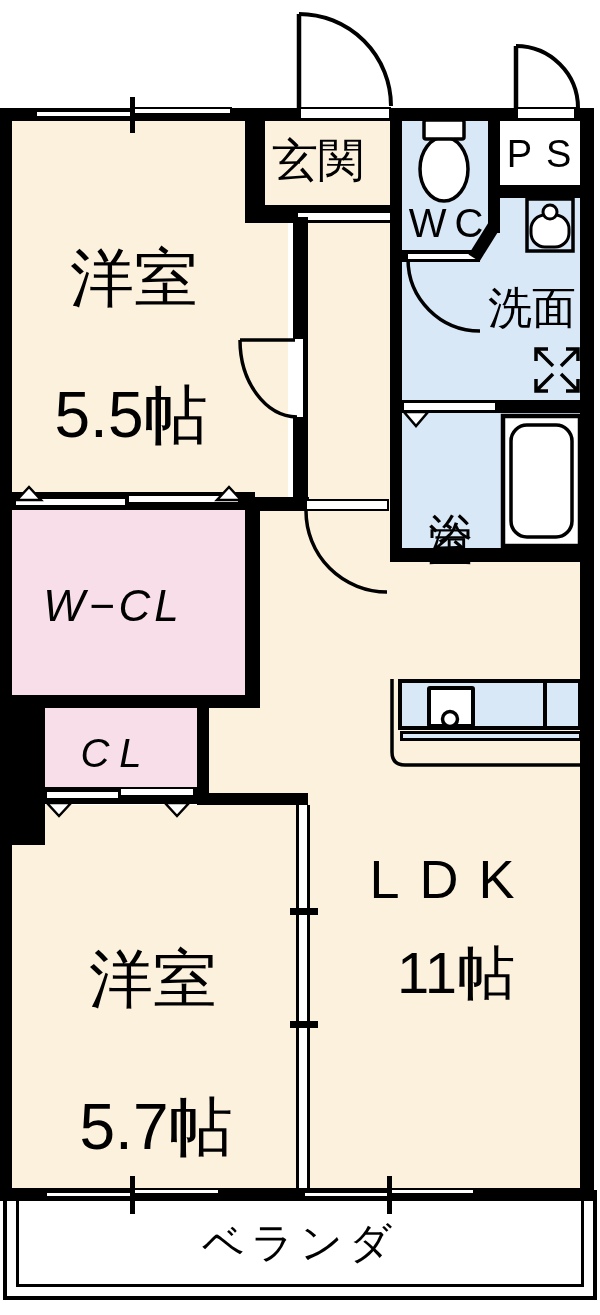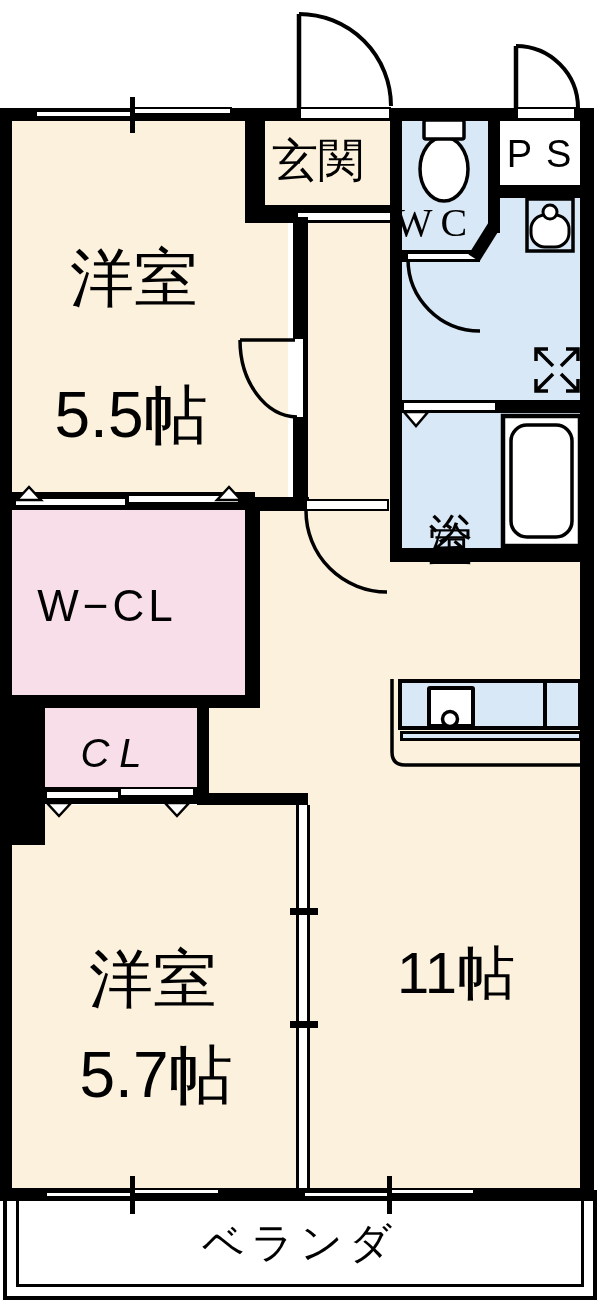--- a/index.html
+++ b/index.html
@@ -146,23 +146,25 @@
       <polygon points="217,500 241,500 229,487"></polygon>
       <polygon points="47,803 71,803 59,816"></polygon>
       <polygon points="165,803 189,803 177,816"></polygon>
       <polygon points="404,412 428,412 416,426"></polygon>
     </g>
   </svg>
 
   <div class="lbl" style="left:134px;top:279px;font-size:64px;">洋室</div>
   <div class="lbl" style="left:131px;top:372px;font-size:64px;margin-top:44px;">5.5帖</div>
   <div class="lbl" style="left:318px;top:160px;font-size:46px;text-align:right;">玄関</div>
-  <div class="lbl" style="left:435px;top:223px;font-size:40px;letter-spacing:8px;font-family:Liberation Serif, serif;">WC</div>
+  <div class="lbl" style="left:450px;top:223px;font-size:40px;letter-spacing:8px;">WC</div>
   <div class="lbl" style="left:546px;top:155px;font-size:38px;letter-spacing:14px;">PS</div>
+  <div class="lbl" style="left:532px;top:308px;font-size:44px;">洗面</div>
   <div class="lbl vert" style="left:451px;top:486px;font-size:44px;letter-spacing:8px;">浴室</div>
-  <div class="lbl" style="left:107px;top:606px;font-size:44px;letter-spacing:4px;">W−CL</div>
+  <div class="lbl" style="left:113px;top:606px;font-size:44px;letter-spacing:4px;font-style:italic;">W−CL</div>
   <div class="lbl" style="left:116px;top:753px;font-size:40px;letter-spacing:10px;font-style:italic;">CL</div>
+  <div class="lbl" style="left:452px;top:879px;font-size:54px;letter-spacing:20px;">LDK</div>
   <div class="lbl" style="left:456px;top:973px;font-size:58px;">11帖</div>
   <div class="lbl" style="left:153px;top:980px;font-size:64px;">洋室</div>
-  <div class="lbl" style="left:156px;top:1076px;font-size:64px;">5.7帖</div>
+  <div class="lbl" style="left:156px;top:1128px;font-size:64px;">5.7帖</div>
   <div class="lbl" style="left:300px;top:1243px;font-size:42px;letter-spacing:6px;">ベランダ</div>
 
 </div>
 
 </body></html>

